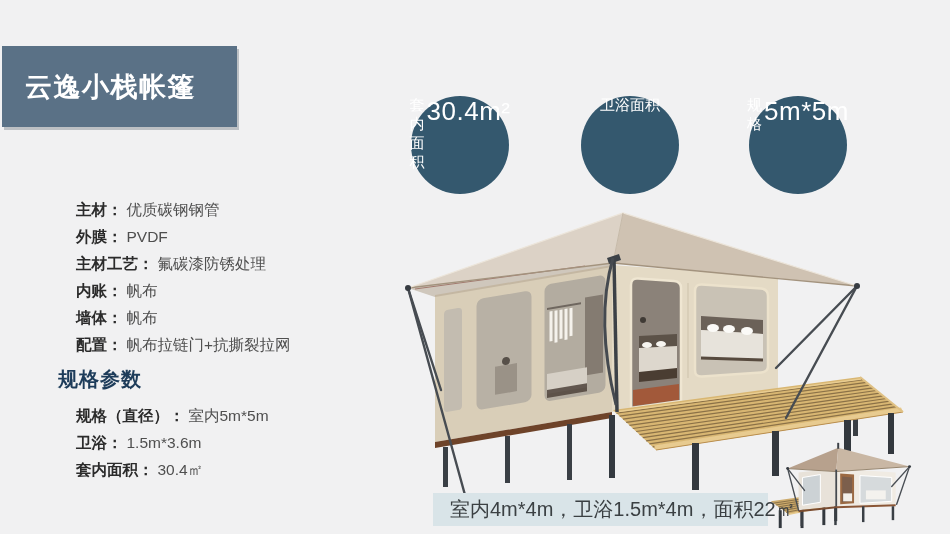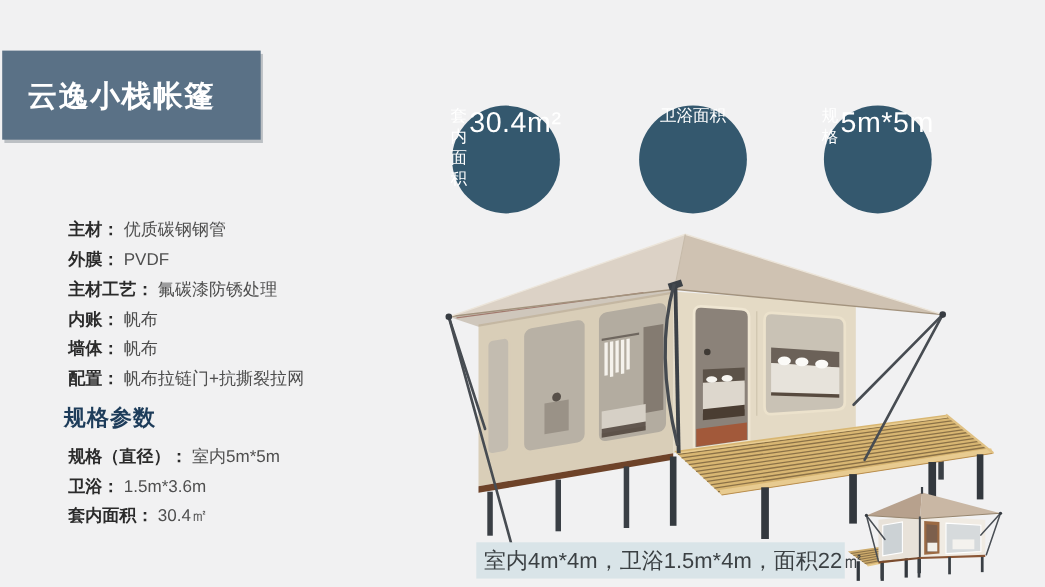--- a/index.html
+++ b/index.html
@@ -19,29 +19,29 @@
 
   .circle{position:absolute;top:96px;width:98px;height:98px;border-radius:50%;
     background:var(--circle-bg);color:var(--circle-text);display:flex;flex-direction:row;
     align-items:flex-start;justify-content:center;gap:2px;text-align:center;}
   .circle .stat-label{font-size:15px;}
   .circle .stat-value{font-size:26px;letter-spacing:.5px;}
   .c1{left:411px;} .c2{left:581px;} .c3{left:749px;}
 
   .section-heading{position:absolute;left:58px;font-size:20px;font-weight:bold;color:var(--heading);letter-spacing:1px;}
   .h1{top:160px;} .h2{top:366px;}
-  .rows{position:absolute;left:62px;}
+  .rows{position:absolute;left:76px;}
   .r1{top:196px;} .r2{top:402px;}
   .row{height:27px;line-height:27px;font-size:15.5px;white-space:nowrap;}
   .row .lbl{font-weight:bold;color:var(--label);}
   .row .val{color:var(--value);margin-left:4px;}
 
   .footnote{position:absolute;left:433px;top:493px;width:335px;height:33px;
     background:var(--footnote-bg);color:var(--footnote-text);display:flex;align-items:center;
-    padding-left:7px;font-size:20px;white-space:nowrap;}
+    padding-left:17px;font-size:20px;white-space:nowrap;}
 
   .main-render{position:absolute;left:385px;top:200px;width:530px;height:300px;}
   .thumb-render{position:absolute;left:770px;top:425px;width:180px;height:109px;}
 </style>
 </head>
 <body>
 
 <div class="stage">
 
   <div class="banner">

